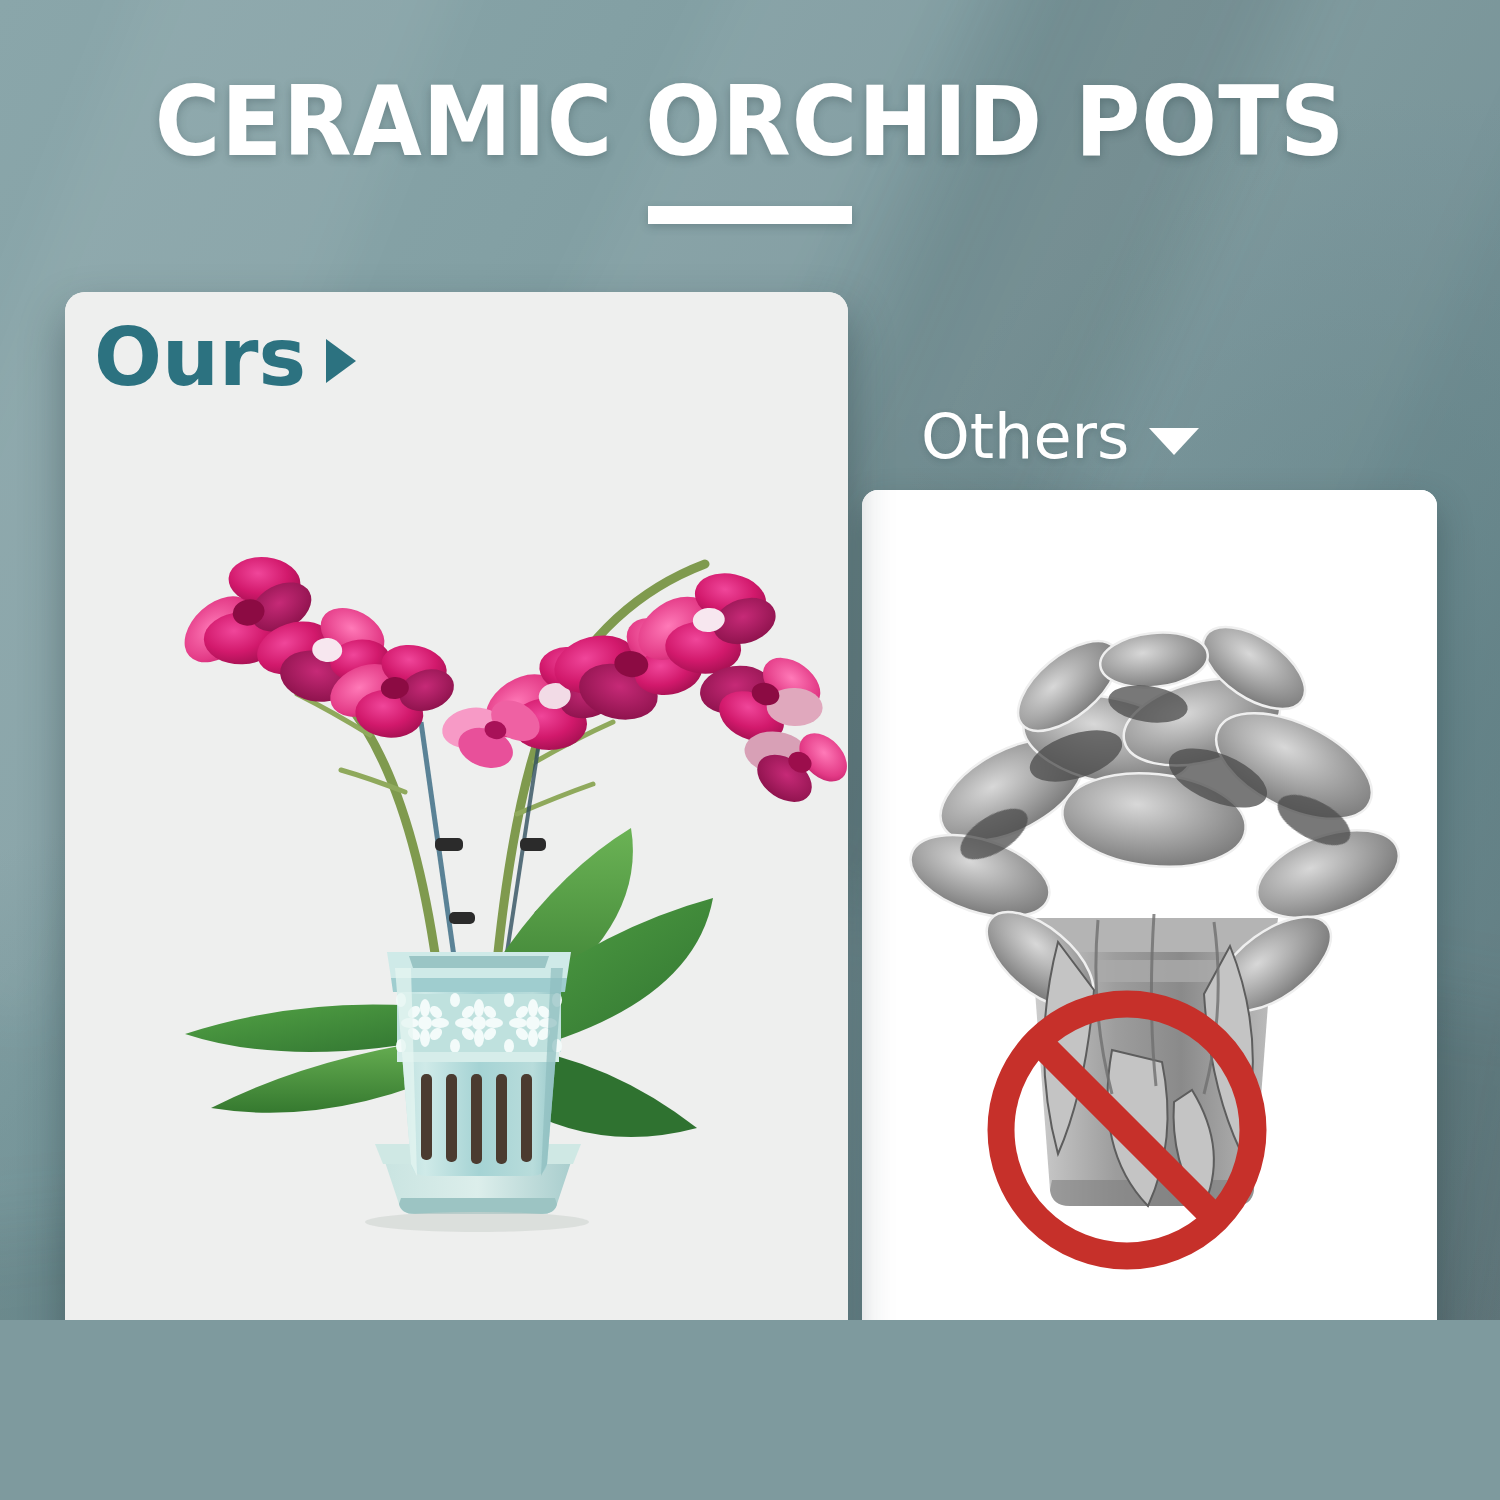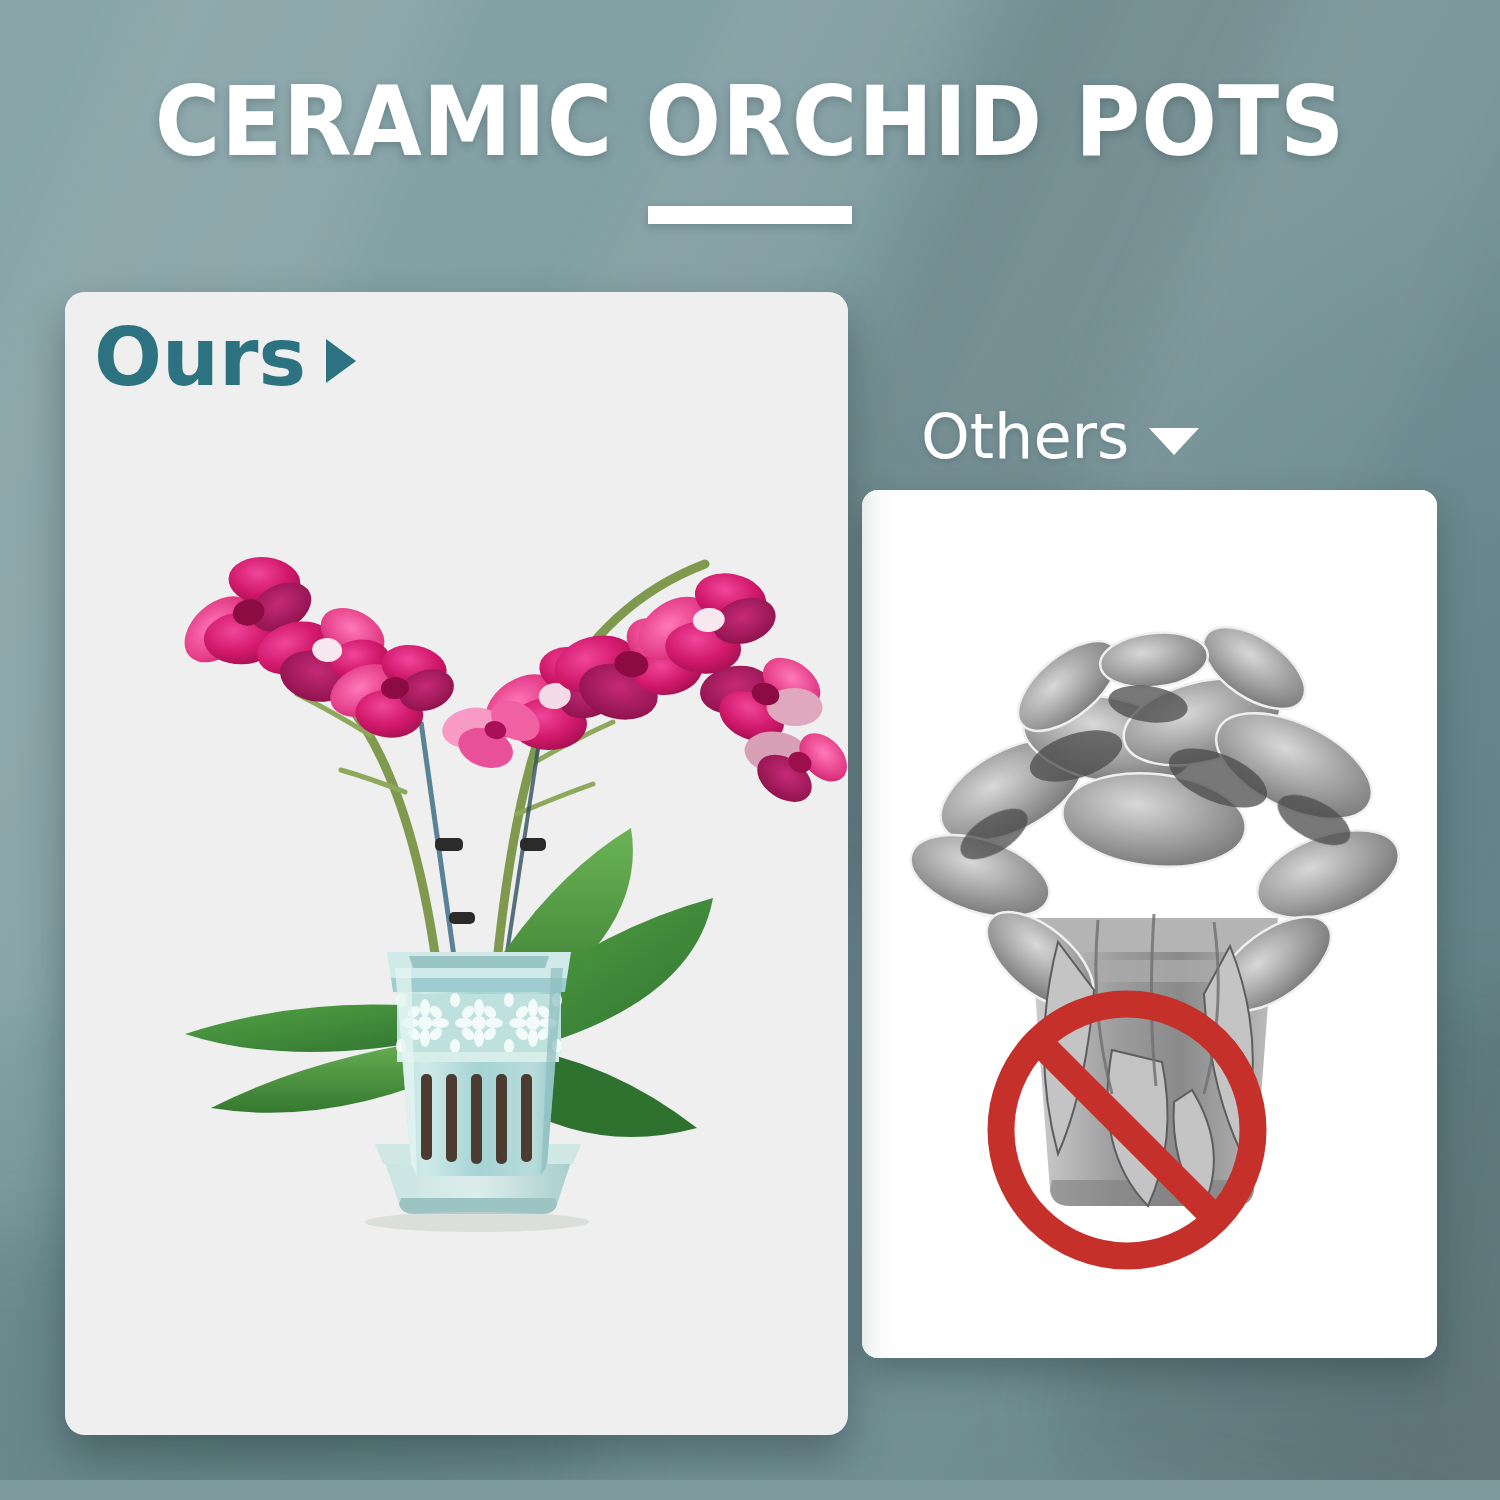--- a/index.html
+++ b/index.html
@@ -1,21 +1,21 @@
 <!DOCTYPE html>
 <html><head>
 <meta charset="utf-8">
 <style>
   html,body{margin:0;padding:0;}
   body{
     width:1500px;height:1500px;overflow:hidden;
     font-family:"Liberation Sans","DejaVu Sans",sans-serif;
     background:#7e9a9e;
   }
-  .stage{position:relative;width:1500px;height:1480px;overflow:hidden;}
+  .stage{position:relative;width:1500px;height:1320px;overflow:hidden;}
 
   
   .bg{position:absolute;inset:0;
       background:
         radial-gradient(ellipse 900px 700px at 18% 95%, rgba(104,138,142,.85) 0%, rgba(104,138,142,0) 65%),
         radial-gradient(ellipse 800px 900px at 95% 55%, rgba(96,128,133,.75) 0%, rgba(96,128,133,0) 70%),
         linear-gradient(120deg,#8aa6aa 0%,#83a0a4 28%,#7b979c 55%,#6f8c91 80%,#62777c 100%);
   }
   .bg-band{position:absolute;background:rgba(255,255,255,.055);filter:blur(26px);}
   .band1{width:290px;height:1250px;left:-10px;top:-230px;transform:rotate(22deg);}

